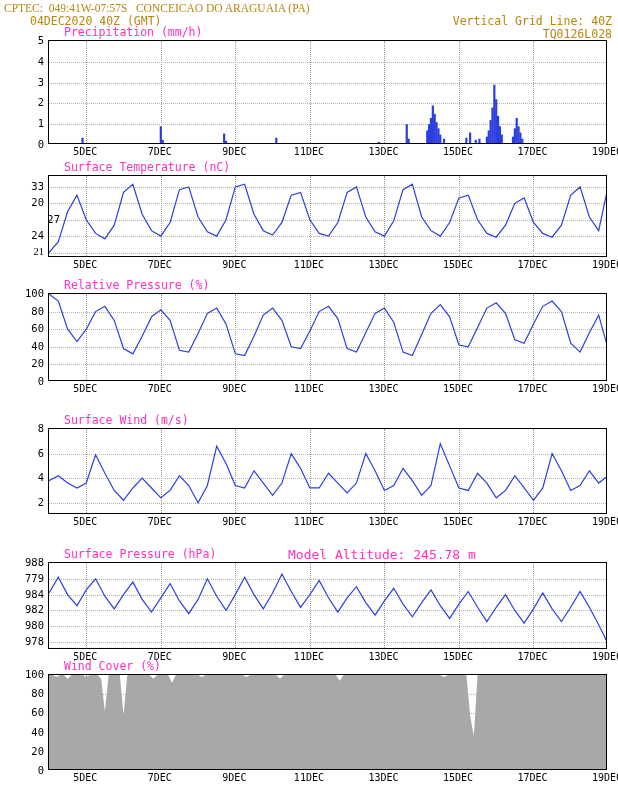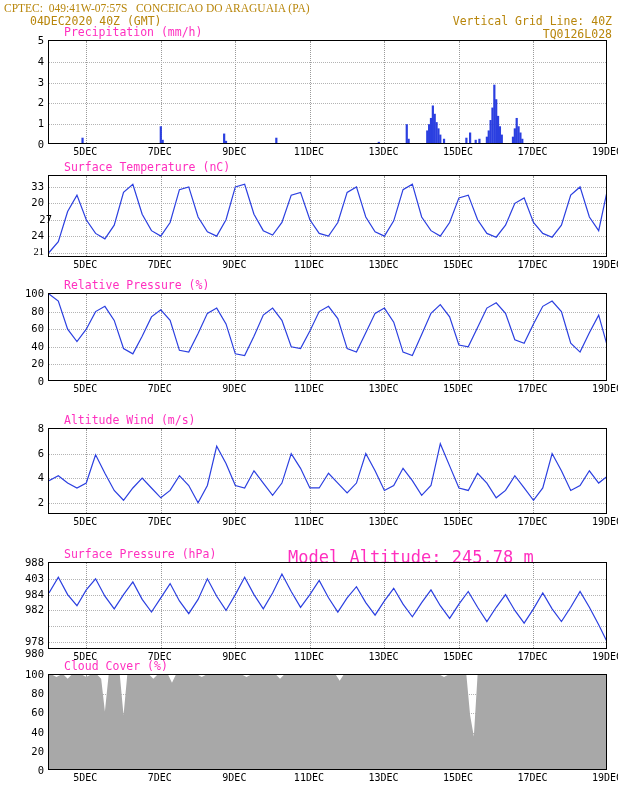--- a/index.html
+++ b/index.html
@@ -14,21 +14,21 @@
   .hdr{position:absolute;left:0;top:0;width:618px;color:#b8860b;font-size:11.5px;line-height:13px;}
   .hdr .l1{position:absolute;left:4px;top:2px;white-space:pre;font-family:Liberation Serif, serif;}
   .hdr .l2{position:absolute;left:30px;top:15px;white-space:pre;}
   .hdr .r2{position:absolute;right:6px;top:15px;white-space:pre;}
   .hdr .r3{position:absolute;right:6px;top:28px;white-space:pre;}
 
   
   .panel{position:absolute;left:0;}
   .plot{position:absolute;border:1px solid #000;box-sizing:border-box;background:#fff;overflow:hidden;}
   .ptitle{position:absolute;color:#ff2fbf;font-size:11.5px;white-space:pre;}
-  .ptitle2{position:absolute;color:#ff2fbf;font-size:17px;white-space:pre;}
+  .ptitle2{position:absolute;color:#ff2fbf;font-size:13px;white-space:pre;}
 
   .ylab{position:absolute;right:0;color:#000;font-size:10.5px;text-align:right;line-height:10px;}
   .xlab{position:absolute;color:#000;font-size:10px;white-space:nowrap;}
 
   .vgrid{position:absolute;top:0;bottom:0;width:1px;border-left:1px dotted #9a9a9a;}
   .hgrid{position:absolute;left:0;right:0;height:1px;border-top:1px dotted #b4b4b4;}
 
   svg{position:absolute;left:0;top:0;display:block;}
   .ln{fill:none;stroke:#2b3fe0;stroke-width:1.2;}
   .bar{fill:#2b3fe0;}
@@ -130,21 +130,21 @@
           <div class="hgrid" style="top: 60.1333px;"></div>
           <div class="hgrid" style="top: 43.7333px;"></div>
           <div class="hgrid" style="top: 27.3333px;"></div>
           <div class="hgrid" style="top: 10.9333px;"></div>
           <svg width="559" height="82">
             <path d="M 0.00 76.53 L 9.32 65.60 L 18.63 35.53 L 27.95 19.13 L 37.27 43.73 L 46.58 57.40 L 55.90 62.87 L 65.22 49.20 L 74.53 16.40 L 83.85 8.20 L 93.17 38.27 L 102.48 54.67 L 111.80 60.13 L 121.12 46.47 L 130.43 13.67 L 139.75 10.93 L 149.07 41.00 L 158.38 55.76 L 167.70 60.13 L 177.02 43.73 L 186.33 10.93 L 195.65 8.20 L 204.97 38.27 L 214.28 54.67 L 223.60 59.04 L 232.92 46.47 L 242.23 19.13 L 251.55 16.40 L 260.87 43.73 L 270.18 57.40 L 279.50 60.13 L 288.82 46.47 L 298.13 16.40 L 307.45 10.93 L 316.77 41.00 L 326.08 55.76 L 335.40 60.13 L 344.72 44.83 L 354.03 13.67 L 363.35 8.20 L 372.67 41.00 L 381.98 54.67 L 391.30 60.13 L 400.62 46.47 L 409.93 21.87 L 419.25 19.13 L 428.57 43.73 L 437.88 57.40 L 447.20 61.23 L 456.52 49.20 L 465.83 27.33 L 475.15 21.87 L 484.47 46.47 L 493.78 57.40 L 503.10 61.23 L 512.42 49.20 L 521.73 19.13 L 531.05 10.93 L 540.37 41.00 L 549.68 54.67 L 559.00 10.93" class="ln"></path>
           </svg>
         </div>
         <div class="ylab" style="width: 44px; left: 0px; top: 87.5333px; font-family: Liberation Serif, serif;">21</div>
         <div class="ylab" style="width: 44px; left: 0px; top: 71.1333px;">24</div>
-        <div class="ylab" style="width: 44px; left: 8px; top: 54.7333px;">27</div>
+        <div class="ylab" style="width: 44px; left: 16px; top: 54.7333px;">27</div>
         <div class="ylab" style="width: 44px; left: 0px; top: 38.3333px;">20</div>
         <div class="ylab" style="width: 44px; left: 0px; top: 21.9333px;">33</div>
         <div class="xlab" style="left: 73.2667px; top: 100px;">5DEC</div>
         <div class="xlab" style="left: 147.8px; top: 100px;">7DEC</div>
         <div class="xlab" style="left: 222.333px; top: 100px;">9DEC</div>
         <div class="xlab" style="left: 293.867px; top: 100px;">11DEC</div>
         <div class="xlab" style="left: 368.4px; top: 100px;">13DEC</div>
         <div class="xlab" style="left: 442.933px; top: 100px;">15DEC</div>
         <div class="xlab" style="left: 517.467px; top: 100px;">17DEC</div>
         <div class="xlab" style="left: 592px; top: 100px;">19DEC</div>
@@ -176,21 +176,21 @@
         <div class="xlab" style="left: 73.2667px; top: 106px;">5DEC</div>
         <div class="xlab" style="left: 147.8px; top: 106px;">7DEC</div>
         <div class="xlab" style="left: 222.333px; top: 106px;">9DEC</div>
         <div class="xlab" style="left: 293.867px; top: 106px;">11DEC</div>
         <div class="xlab" style="left: 368.4px; top: 106px;">13DEC</div>
         <div class="xlab" style="left: 442.933px; top: 106px;">15DEC</div>
         <div class="xlab" style="left: 517.467px; top: 106px;">17DEC</div>
         <div class="xlab" style="left: 592px; top: 106px;">19DEC</div>
       </div>
       <div class="panel" style="left: 0px; top: 412px; width: 618px;">
-        <div class="ptitle" style="left: 64px; top: 1px;">Altitude Wind (m/s)</div>
+        <div class="ptitle" style="left: 64px; top: 1px;">Surface Wind (m/s)</div>
         <div class="plot" style="left: 48px; top: 16px; width: 559px; height: 86px;">
           <div class="vgrid" style="left: 37.2667px;"></div>
           <div class="vgrid" style="left: 111.8px;"></div>
           <div class="vgrid" style="left: 186.333px;"></div>
           <div class="vgrid" style="left: 260.867px;"></div>
           <div class="vgrid" style="left: 335.4px;"></div>
           <div class="vgrid" style="left: 409.933px;"></div>
           <div class="vgrid" style="left: 484.467px;"></div>
           <div class="hgrid" style="top: 73.7143px;"></div>
           <div class="hgrid" style="top: 49.1429px;"></div>
@@ -226,36 +226,36 @@
           <div class="hgrid" style="top: 79.0909px;"></div>
           <div class="hgrid" style="top: 63.2727px;"></div>
           <div class="hgrid" style="top: 47.4545px;"></div>
           <div class="hgrid" style="top: 31.6364px;"></div>
           <div class="hgrid" style="top: 15.8182px;"></div>
           <svg width="559" height="87">
             <path d="M 0.00 30.05 L 9.32 14.24 L 18.63 31.64 L 27.95 42.71 L 37.27 26.89 L 46.58 15.82 L 55.90 33.22 L 65.22 45.87 L 74.53 31.64 L 83.85 18.98 L 93.17 36.38 L 102.48 49.04 L 111.80 34.80 L 121.12 20.56 L 130.43 37.96 L 139.75 50.62 L 149.07 36.38 L 158.38 15.82 L 167.70 33.22 L 177.02 47.45 L 186.33 31.64 L 195.65 14.24 L 204.97 31.64 L 214.28 45.87 L 223.60 30.05 L 232.92 11.07 L 242.23 28.47 L 251.55 44.29 L 260.87 31.64 L 270.18 17.40 L 279.50 34.80 L 288.82 49.04 L 298.13 34.80 L 307.45 23.73 L 316.77 39.55 L 326.08 52.20 L 335.40 37.96 L 344.72 25.31 L 354.03 41.13 L 363.35 53.78 L 372.67 39.55 L 381.98 26.89 L 391.30 42.71 L 400.62 55.36 L 409.93 41.13 L 419.25 28.47 L 428.57 44.29 L 437.88 58.53 L 447.20 44.29 L 456.52 31.64 L 465.83 47.45 L 475.15 60.11 L 484.47 45.87 L 493.78 30.05 L 503.10 45.87 L 512.42 58.53 L 521.73 44.29 L 531.05 28.47 L 540.37 44.29 L 549.68 61.69 L 559.00 80.67" class="ln"></path>
           </svg>
         </div>
         <div class="ylab" style="width: 44px; left: 0px; top: 90.0909px;">978</div>
-        <div class="ylab" style="width: 44px; left: 0px; top: 74.2727px; margin-top: 28px;">980</div>
+        <div class="ylab" style="width: 44px; left: 0px; top: 74.2727px;">980</div>
         <div class="ylab" style="width: 44px; left: 0px; top: 58.4545px;">982</div>
         <div class="ylab" style="width: 44px; left: 0px; top: 42.6364px;">984</div>
-        <div class="ylab" style="width: 44px; left: 0px; top: 26.8182px;">403</div>
+        <div class="ylab" style="width: 44px; left: 0px; top: 26.8182px;">779</div>
         <div class="ylab" style="width: 44px; left: 0px; top: 11px;">988</div>
         <div class="xlab" style="left: 73.2667px; top: 105px;">5DEC</div>
         <div class="xlab" style="left: 147.8px; top: 105px;">7DEC</div>
         <div class="xlab" style="left: 222.333px; top: 105px;">9DEC</div>
         <div class="xlab" style="left: 293.867px; top: 105px;">11DEC</div>
         <div class="xlab" style="left: 368.4px; top: 105px;">13DEC</div>
         <div class="xlab" style="left: 442.933px; top: 105px;">15DEC</div>
         <div class="xlab" style="left: 517.467px; top: 105px;">17DEC</div>
         <div class="xlab" style="left: 592px; top: 105px;">19DEC</div>
       </div>
       <div class="panel" style="left: 0px; top: 658px; width: 618px;">
-        <div class="ptitle" style="left: 64px; top: 1px;">Cloud Cover (%)</div>
+        <div class="ptitle" style="left: 64px; top: 1px;">Wind Cover (%)</div>
         <div class="plot" style="left: 48px; top: 16px; width: 559px; height: 96px;">
           <div class="vgrid" style="left: 37.2667px;"></div>
           <div class="vgrid" style="left: 111.8px;"></div>
           <div class="vgrid" style="left: 186.333px;"></div>
           <div class="vgrid" style="left: 260.867px;"></div>
           <div class="vgrid" style="left: 335.4px;"></div>
           <div class="vgrid" style="left: 409.933px;"></div>
           <div class="vgrid" style="left: 484.467px;"></div>
           <div class="hgrid" style="top: 76.8px;"></div>
           <div class="hgrid" style="top: 57.6px;"></div>

